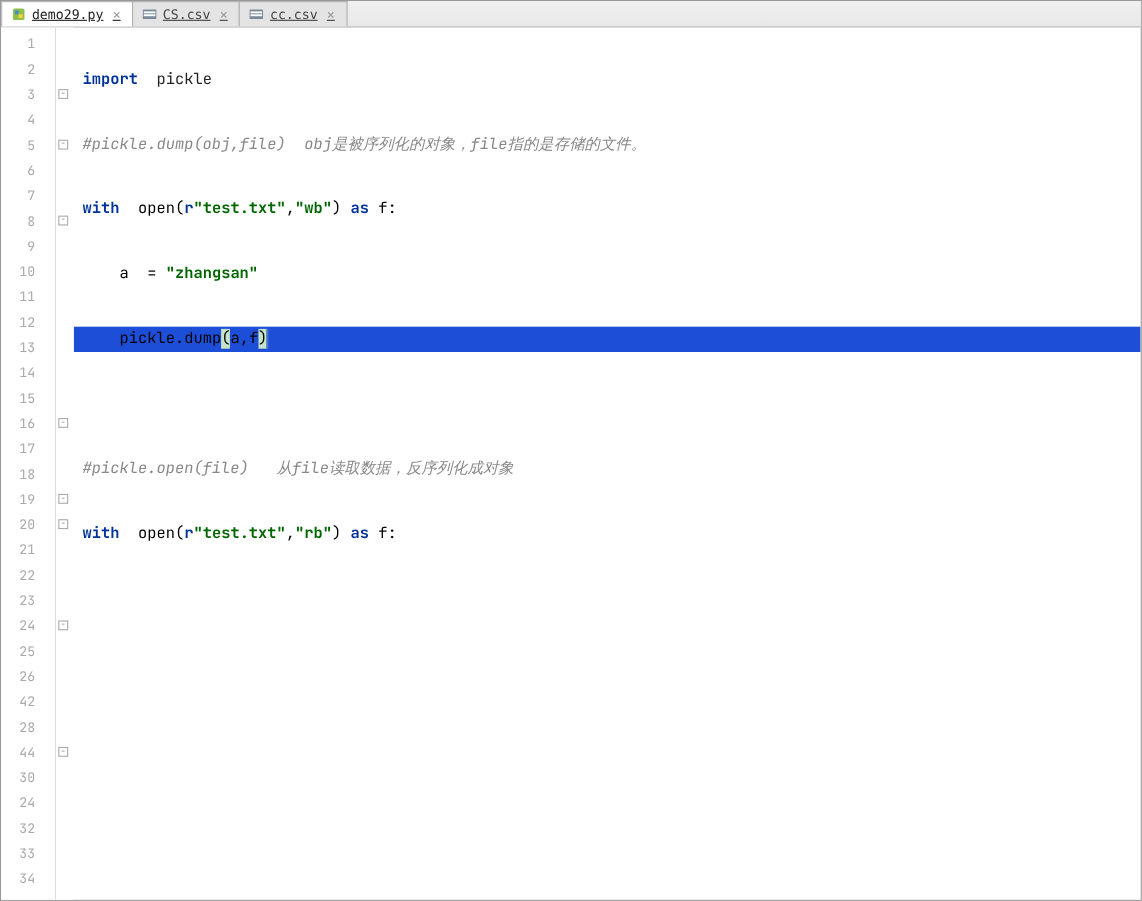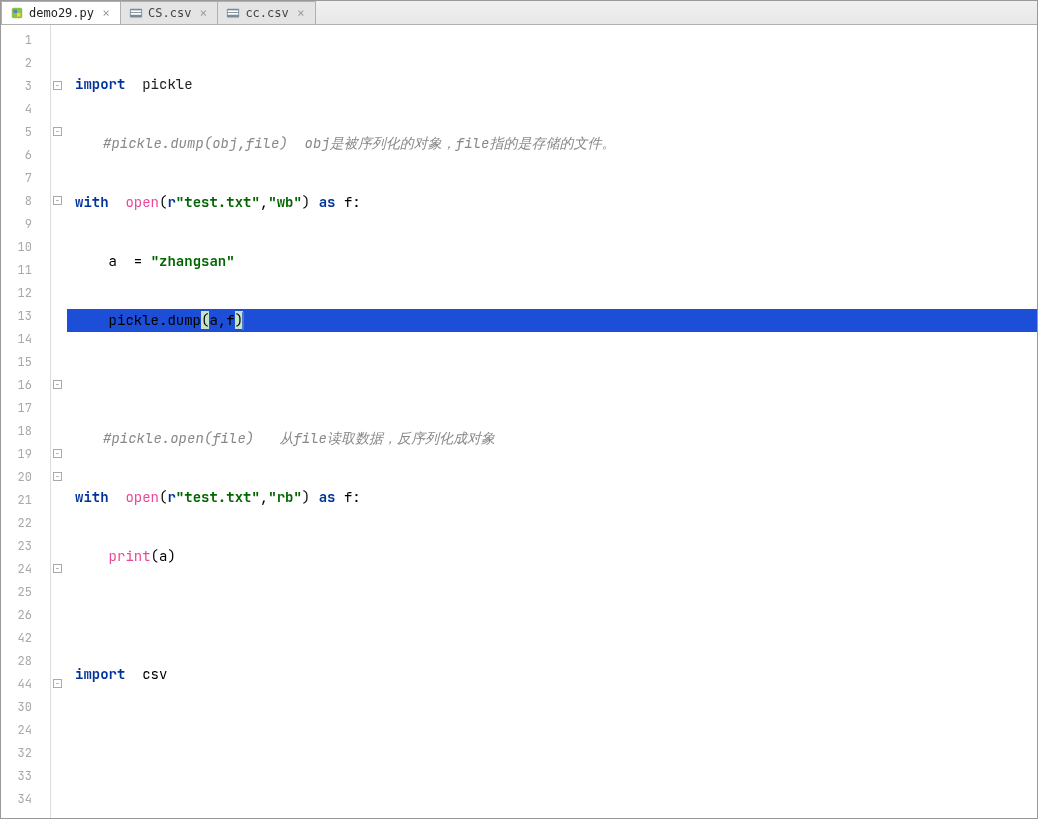--- a/index.html
+++ b/index.html
@@ -24,20 +24,21 @@
       align-items: center;
       padding: 3px 8px;
       border: 1px solid #b0b0b0;
       border-bottom: none;
       background: #e4e4e4;
       margin-right: -1px;
       font-size: 12px;
       color: #444;
       height: 23px;
       cursor: pointer;
+      text-decoration: underline;
     }
     .tab.active {
       background: #fff;
       color: #222;
       position: relative;
       z-index: 1;
     }
     .tab .tab-icon {
       width: 14px;
       height: 14px;
@@ -91,38 +92,38 @@
       height: 9px;
       border: 1px solid #aaa;
       background: #fff;
       font-size: 8px;
       line-height: 7px;
       text-align: center;
       color: #888;
     }
     .code {
       flex: 1;
-      padding-top: 12px;
+      padding-top: 0;
       font-size: 14px;
       white-space: pre;
       overflow: hidden;
       position: relative;
     }
     .line {
       height: 23px;
       line-height: 23px;
       padding-left: 8px;
     }
     .line.current {
       background: #1d4ed8;
     }
     .kw { color: #003399; font-weight: bold; }
-    .bi { color: #ec4899; }
+    .bi { color: #000000; }
     .str { color: #006600; font-weight: bold; }
-    .com { color: #888; font-style: italic; margin-left: 28px; }
+    .com { color: #888; font-style: italic; }
     .id { color: #222; }
     .caret {
       display: inline-block;
       background: #4a78c8;
       width: 2px;
       height: 18px;
       vertical-align: middle;
       margin-left: -1px;
     }
     .paren-hl { background: #c8e4c8; }
@@ -258,23 +259,21 @@
     </div>
   <div class="code">
     <div class="line"><span class="kw">import</span>  <span class="id">pickle</span></div>
     <div class="line"><span class="com">#pickle.dump(obj,file)  obj是被序列化的对象，file指的是存储的文件。</span></div>
     <div class="line"><span class="kw">with</span>  <span class="bi">open</span><span>(</span><span class="kw">r</span><span class="str">"test.txt"</span><span>,</span><span class="str">"wb"</span><span>)</span> <span class="kw">as</span> <span>f</span><span>:</span></div>
     <div class="line">    <span>a</span>  <span>=</span> <span class="str">"zhangsan"</span></div>
     <div class="line current">    <span>pickle</span><span>.</span><span>dump</span><span class="paren-hl">(</span><span>a</span><span>,</span><span>f</span><span class="paren-hl">)</span><span class="caret"></span></div>
     <div class="line"></div>
     <div class="line"><span class="com">#pickle.open(file)   从file读取数据，反序列化成对象</span></div>
     <div class="line"><span class="kw">with</span>  <span class="bi">open</span><span>(</span><span class="kw">r</span><span class="str">"test.txt"</span><span>,</span><span class="str">"rb"</span><span>)</span> <span class="kw">as</span> <span>f</span><span>:</span></div>
-    <div class="line">    <span class="bi">print</span><span>(</span><span>a</span><span>)</span></div>
     <div class="line"></div>
-    <div class="line"><span class="kw">import</span>  <span>csv</span></div>
     
     
     
     
     
     
     
     
     
     

